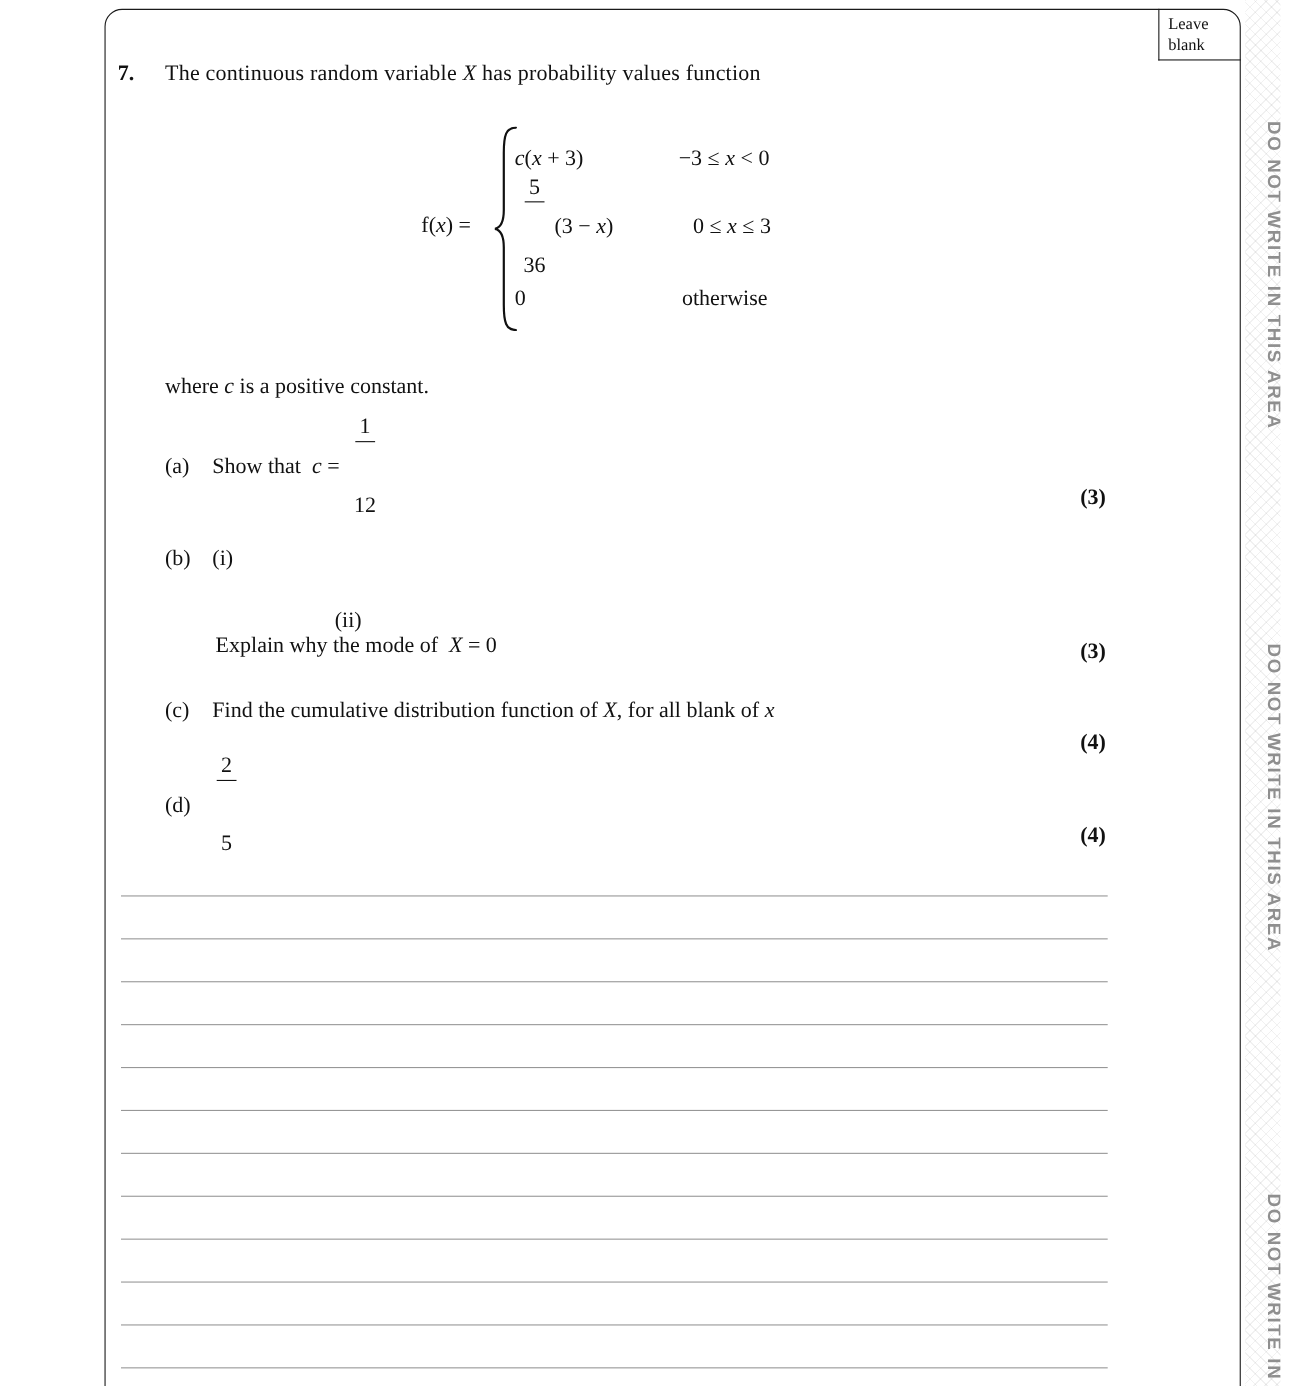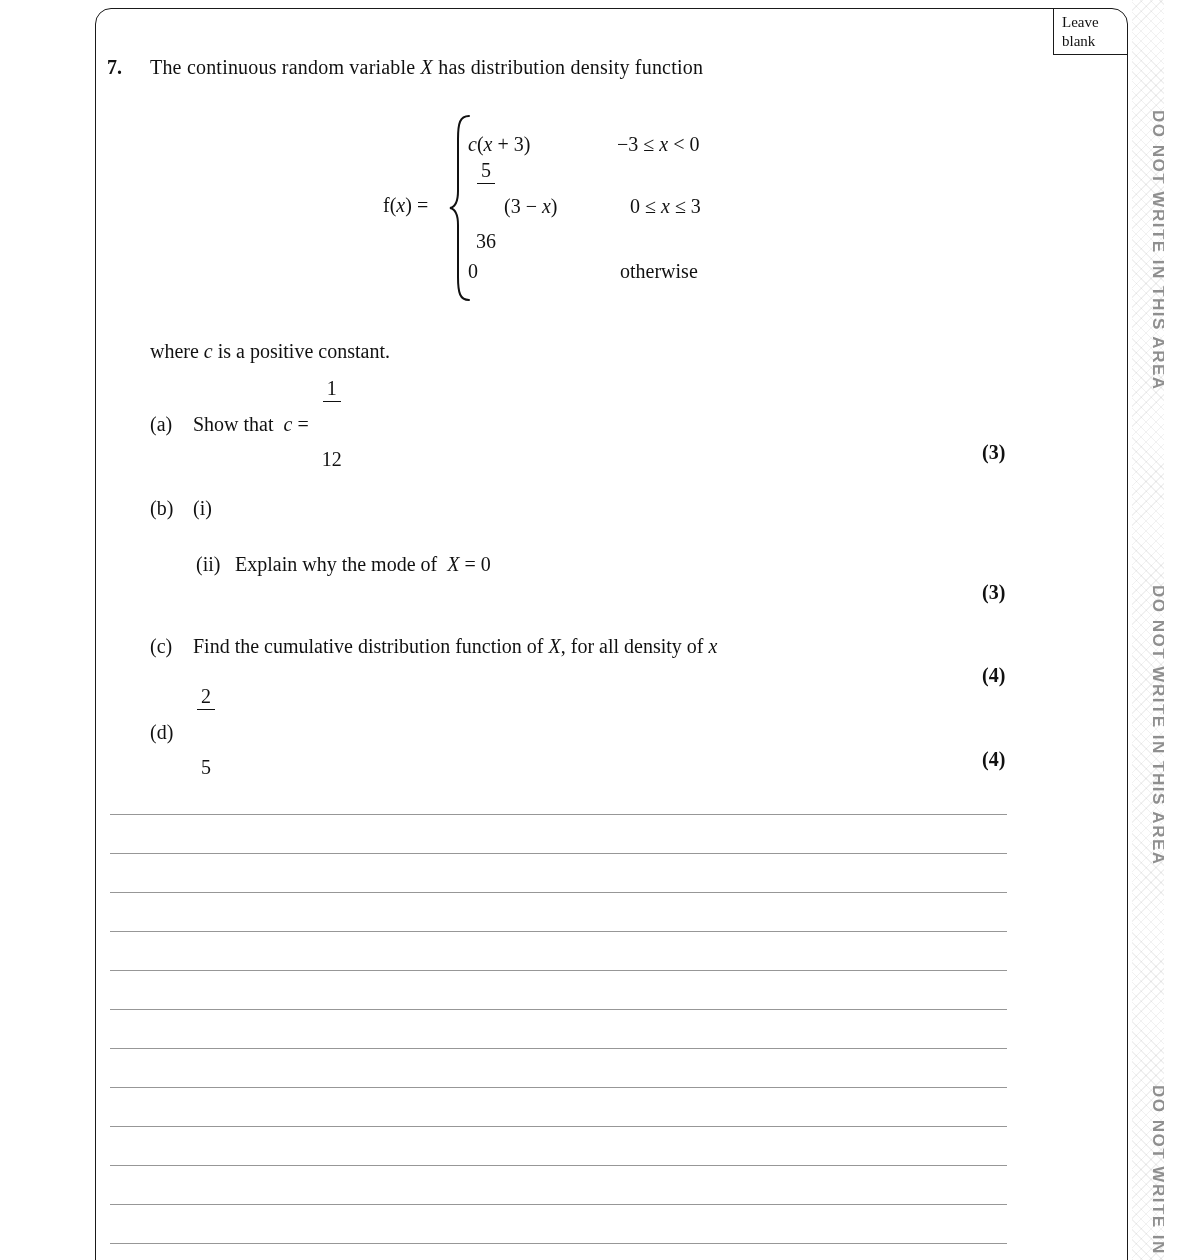--- a/index.html
+++ b/index.html
@@ -79,21 +79,21 @@
   .frac .num { display:block; padding:0 4px 1px 4px; border-bottom:1.7px solid #111; }
   .frac .den { display:block; padding:1px 4px 0 4px;margin-top:45px; }
 
   .q-where { position:absolute; left:150px; top:340px; font-size:20px; }
 
   .part { position:absolute; display:flex; align-items:center; font-size:20px; white-space:pre-wrap; }
   .plabel { display:inline-block; width:43px; flex:none; }
   .plabel2 { display:inline-block; width:42px; flex:none; }
   .part-a   { left:150px; top:398px; height:52px; }
   .part-bi  { left:150px; top:497px; }
-  .part-bii { left:196px; top:553px; }
+  .part-bii { left:196px; top:553px;flex-direction:column; }
   .part-bii .plabel { width:39px; }
   .part-c   { left:150px; top:635px; }
   .part-d   { left:150px; top:704px; height:56px; width:810px; }
 
   .marks { position:absolute; font-size:20px; font-weight:bold; }
   .marks-a   { left:982px; top:441px; }
   .marks-bii { left:982px; top:581px; }
   .marks-c   { left:982px; top:664px; }
   .marks-d   { left:982px; top:748px; }
 
@@ -113,21 +113,21 @@
     <div>blank</div>
   </div>
 
   <div class="side-strip">
     <div class="side-text st1">DO NOT WRITE IN THIS AREA</div>
     <div class="side-text st2">DO NOT WRITE IN THIS AREA</div>
     <div class="side-text st3">DO NOT WRITE IN THIS AREA</div>
   </div>
 
   <div class="q-number">7.</div>
-  <div class="q-intro"><span>The continuous random variable </span><span class="it">X</span><span> has distribution density function</span></div>
+  <div class="q-intro"><span>The continuous random variable </span><span class="it">X</span><span> has probability values function</span></div>
 
   <div class="pdf-block">
     <div class="pdf-lhs"><span>f(</span><span class="it">x</span><span>) = </span></div>
     <svg class="brace" width="22" height="186" viewBox="0 0 22 186">
       <path d="M20,1 C11,1 9,8 9,24 L9,76 C9,88 6,92 1,93 C6,94 9,98 9,110 L9,162 C9,178 11,185 20,185" fill="none" stroke="#111" stroke-width="2" stroke-linecap="round"></path>
     </svg>
 
     <div class="case case1">
       <span class="expr"><span class="it">c</span><span>(</span><span class="it">x</span><span> + 3)</span></span>
       <span class="cond"><span>−3 ≤ </span><span class="it">x</span><span> &lt; 0</span></span>
@@ -166,21 +166,21 @@
   </div>
 
   <div class="part part-bii">
     <span class="plabel">(ii)</span>
     <span><span>Explain why the mode of  </span><span class="it">X</span><span> = 0</span></span>
   </div>
   <div class="marks marks-bii">(3)</div>
 
   <div class="part part-c">
     <span class="plabel">(c)</span>
-    <span><span>Find the cumulative distribution function of </span><span class="it">X</span><span>, for all density of </span><span class="it">x</span></span>
+    <span><span>Find the cumulative distribution function of </span><span class="it">X</span><span>, for all blank of </span><span class="it">x</span></span>
   </div>
   <div class="marks marks-c">(4)</div>
 
   <div class="part part-d">
     <span class="plabel">(d)</span>
     <span class="frac">
       <span class="num">2</span>
       <span class="den">5</span>
     </span>
   </div>

